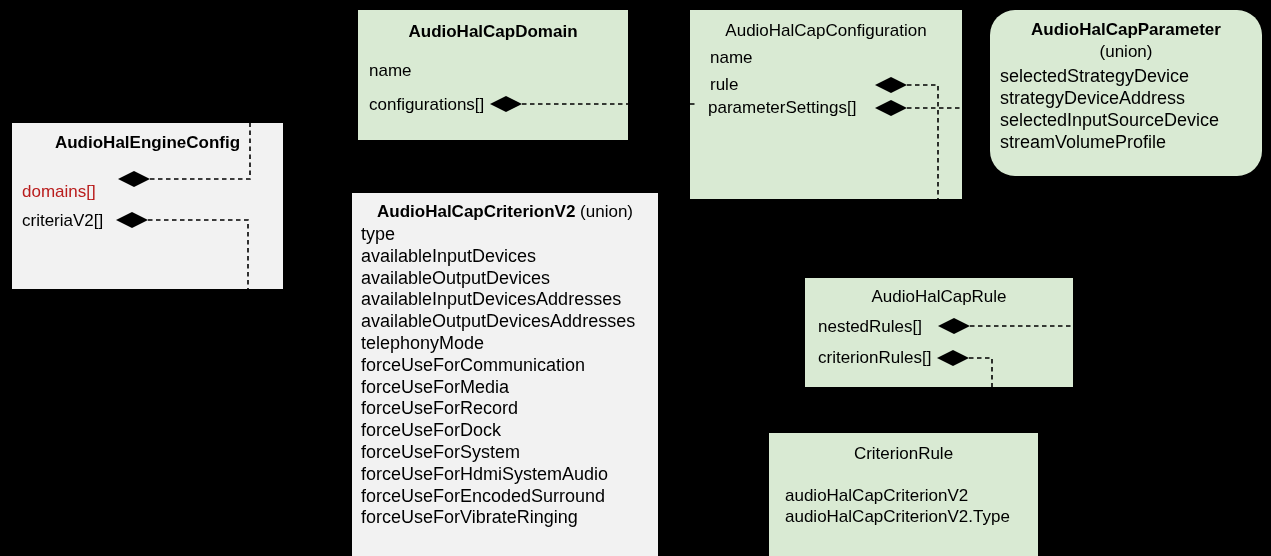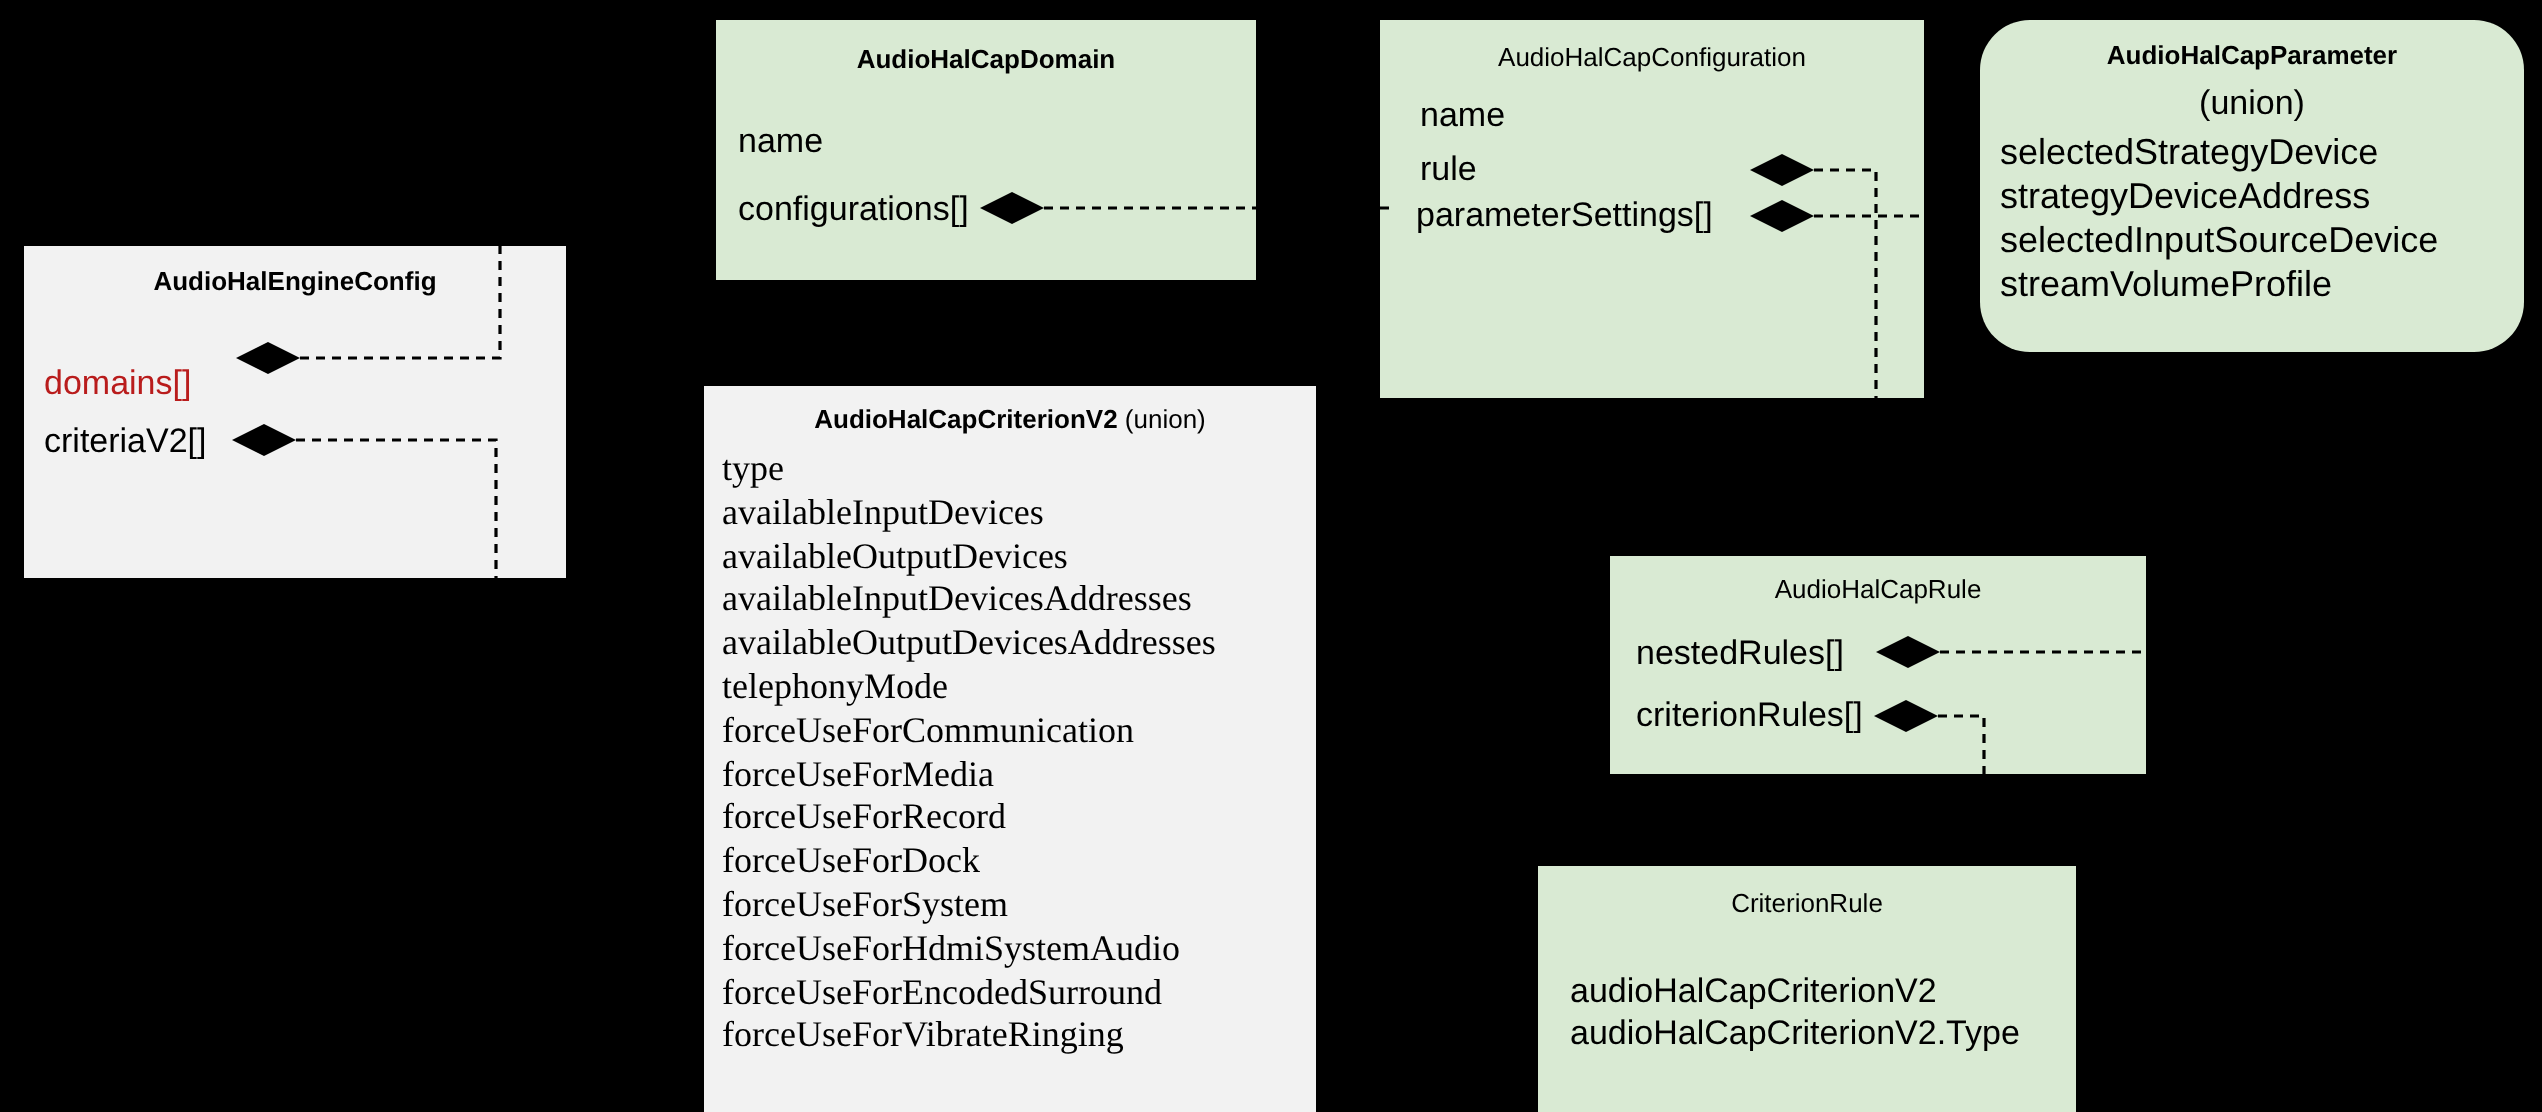--- a/index.html
+++ b/index.html
@@ -1,21 +1,21 @@
 <!DOCTYPE html>
 <html><head>
 <meta charset="utf-8">
 <style>
   html,body{margin:0;padding:0;background:#000;}
   .canvas{position:relative;width:1271px;height:556px;background:#000;overflow:hidden;
           font-family:"Liberation Sans",sans-serif;color:#000;}
   .box{position:absolute;box-sizing:border-box;}
   .box.green{background:#d9ead3;}
   .box.gray{background:#f2f2f2;}
-  .box-title{position:absolute;left:0;right:0;text-align:center;font-size:13px;font-weight:bold;white-space:nowrap;}
+  .box-title{position:absolute;left:0;right:0;text-align:center;font-size:17px;font-weight:bold;white-space:nowrap;}
   .box-title.regular{font-weight:normal;}
   .box-subtitle{position:absolute;left:0;right:0;text-align:center;font-size:17px;font-weight:normal;}
   .title-suffix{font-weight:normal;}
   .field{position:absolute;font-size:17px;white-space:nowrap;}
   .field.green-text{color:#b91c1c;margin-top:12px;}
   .field-stack{position:absolute;font-size:18px;line-height:21.8px;white-space:nowrap;}
   svg.overlay{position:absolute;left:0;top:0;pointer-events:none;}
   svg.overlay path{fill:none;stroke:#000;stroke-width:1.6;stroke-dasharray:4.5 3.5;}
   svg.overlay polygon{fill:#000;stroke:none;}
 </style>
@@ -49,21 +49,21 @@
     <div class="field-stack" style="left:10px;top:55px;line-height:22px;">
       <div>selectedStrategyDevice</div>
       <div>strategyDeviceAddress</div>
       <div>selectedInputSourceDevice</div>
       <div>streamVolumeProfile</div>
     </div>
   </div>
 
   <div class="box gray" style="left:352px;top:193px;width:306px;height:444px;">
     <div class="box-title" style="top:9px;"><span>AudioHalCapCriterionV2</span><span class="title-suffix"> (union)</span></div>
-    <div class="field-stack" style="left:9px;top:31px;font-family:Liberation Serif, serif;">
+    <div class="field-stack" style="left:9px;top:31px;">
       <div>type</div>
       <div>availableInputDevices</div>
       <div>availableOutputDevices</div>
       <div>availableInputDevicesAddresses</div>
       <div>availableOutputDevicesAddresses</div>
       <div>telephonyMode</div>
       <div>forceUseForCommunication</div>
       <div>forceUseForMedia</div>
       <div>forceUseForRecord</div>
       <div>forceUseForDock</div>

